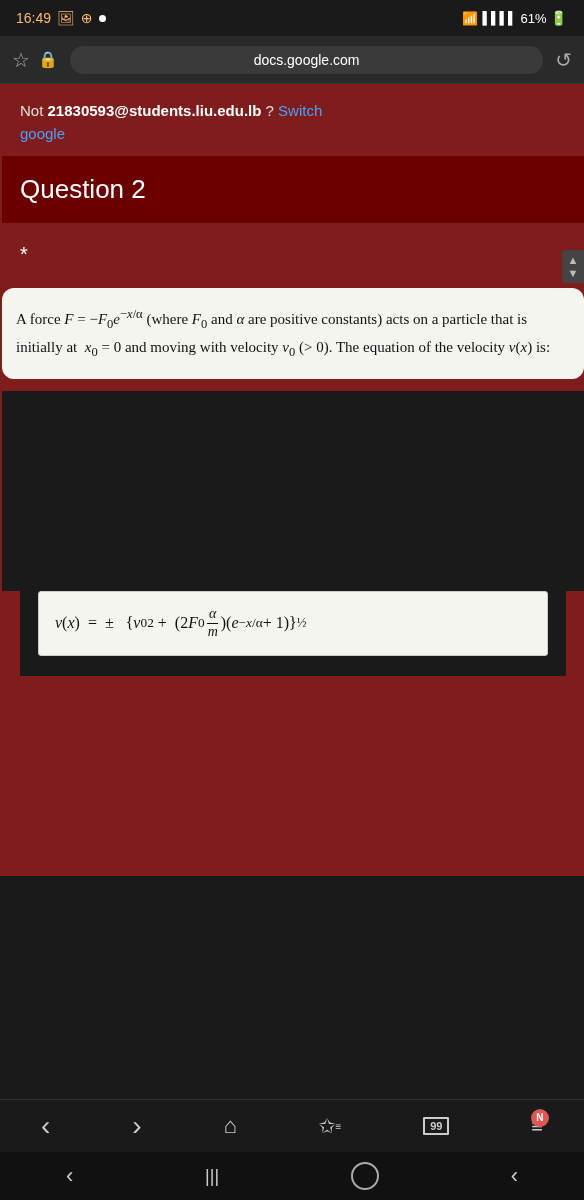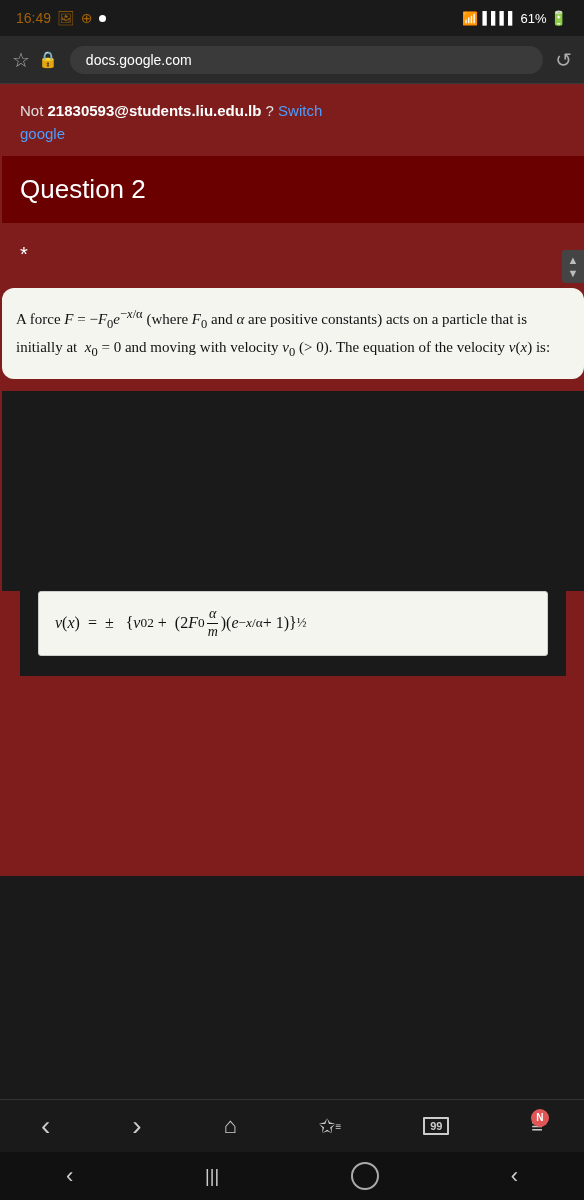--- a/index.html
+++ b/index.html
@@ -21,21 +21,21 @@
       justify-content: space-between;
       align-items: center;
       padding: 8px 16px;
       height: 36px;
     }
     .status-left {
       display: flex;
       align-items: center;
       gap: 6px;
       font-size: 14px;
-      color: #a16207;
+      color: #fdba74;
       font-weight: 500;
     }
     .status-right {
       display: flex;
       align-items: center;
       gap: 4px;
       font-size: 14px;
       color: #fff;
     }
 
@@ -57,20 +57,21 @@
     .browser-icon {
       color: #aaa;
       font-size: 20px;
       cursor: pointer;
     }
     .url-bar {
       flex: 1;
       background: #3a3a3a;
       border-radius: 20px;
       padding: 6px 16px;
+      text-align: center;
       font-size: 14px;
       color: #fff;
     }
     .browser-icons-right {
       margin-left: 12px;
       color: #aaa;
       font-size: 20px;
       cursor: pointer;
     }
 

